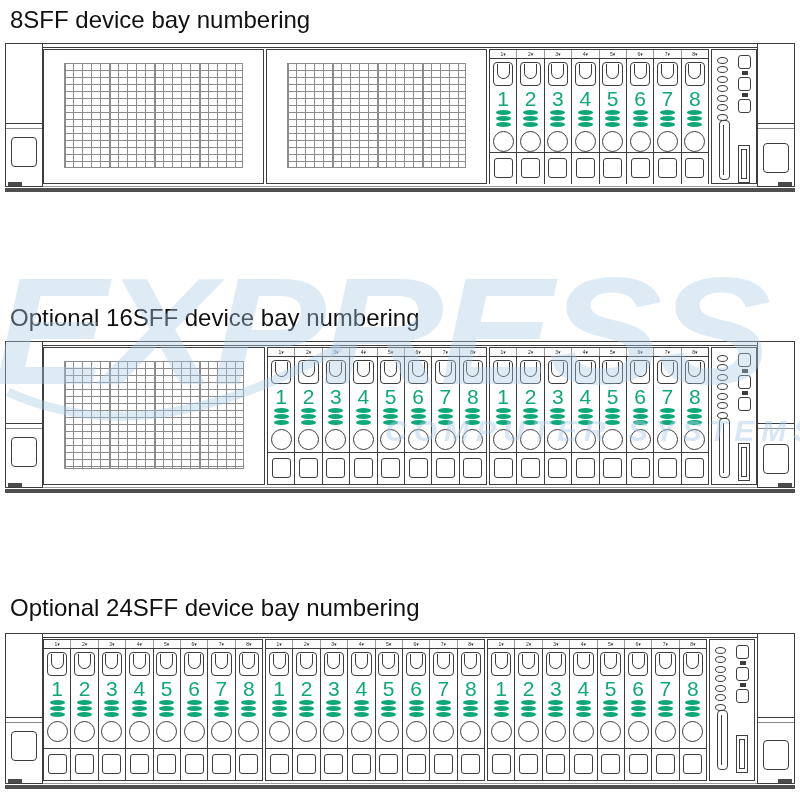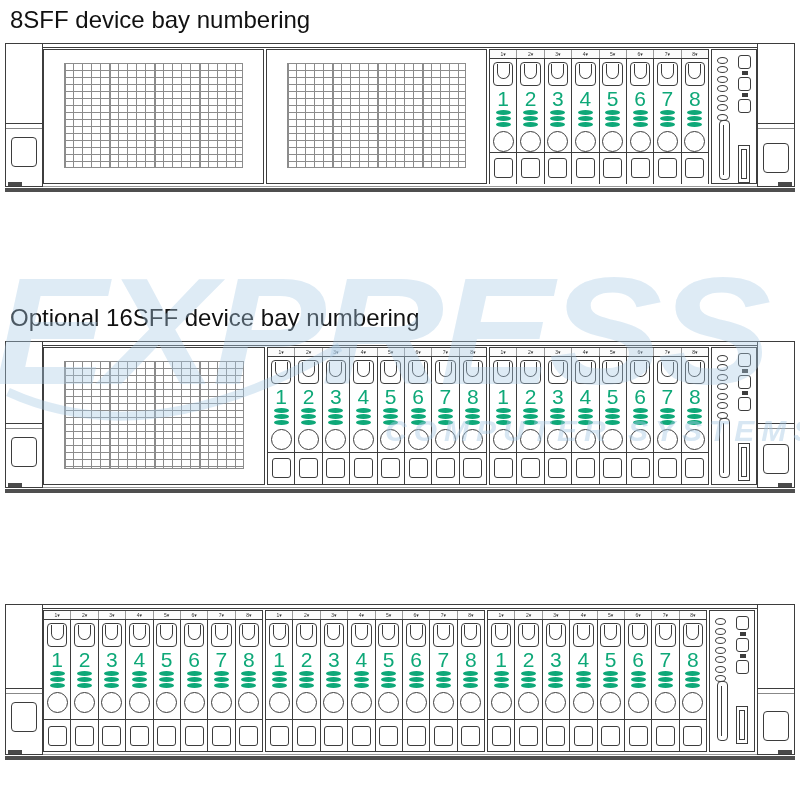--- a/index.html
+++ b/index.html
@@ -571,20 +571,21 @@
     </div>
     <div class="ear right">
       <div class="divider"></div>
       <div class="earlatch"></div>
     </div>
     <div class="rail"></div>
   </div>
 </section>
 
 <section class="diagram s3">
+  <h2 class="title">Optional 24SFF device bay numbering</h2>
   <div class="chassis">
     <div class="ear left">
       <div class="divider"></div>
       <div class="earlatch"></div>
     </div>
     <div class="body">
       <div class="interior">
           <div class="module baygroup">
             <div class="rail-row">
               <div class="rail-cell">1▾</div>

